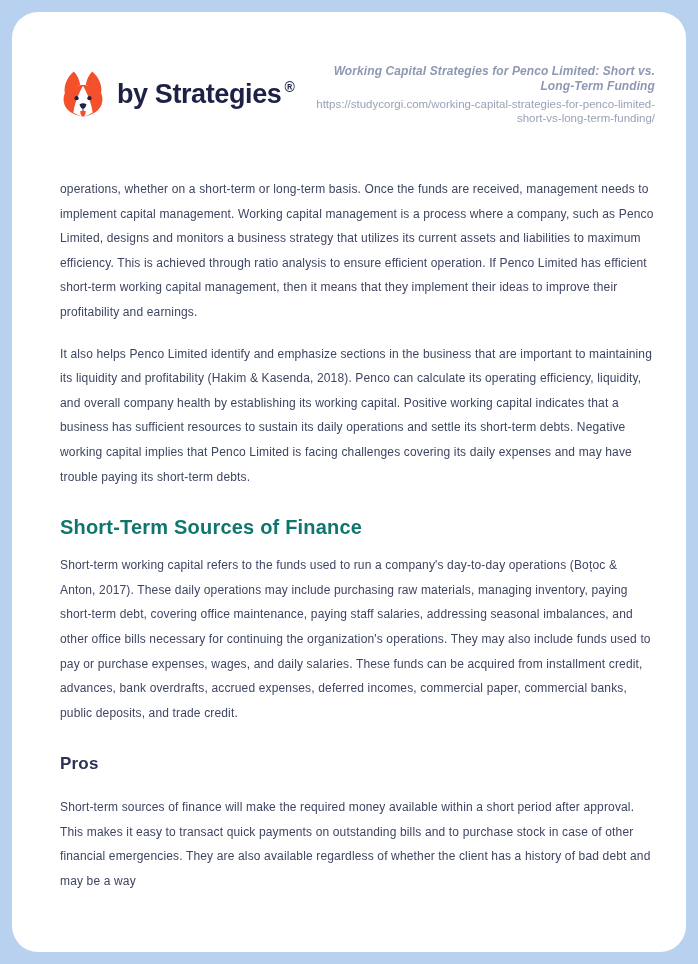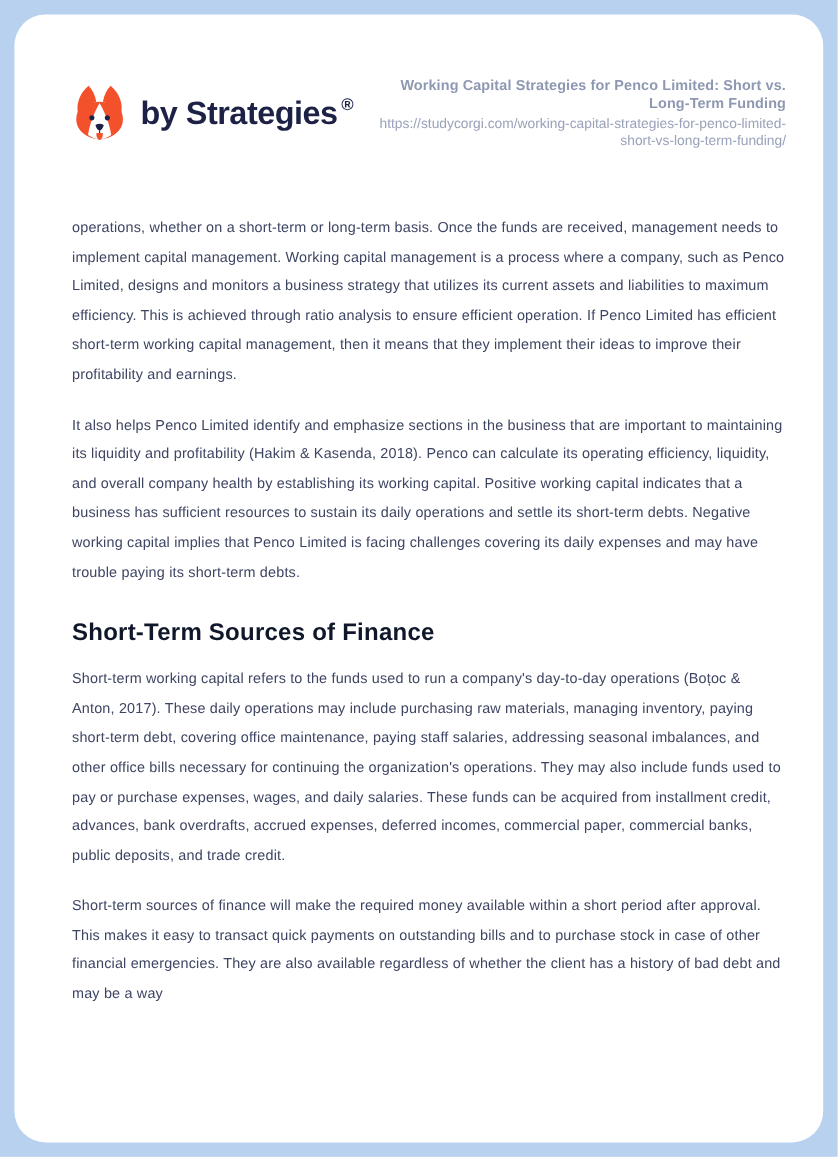--- a/index.html
+++ b/index.html
@@ -49,20 +49,21 @@
   .doc-meta {
     width: 348px;
     text-align: right;
   }
   .doc-title {
     font-size: 12px;
     font-weight: 700;
     line-height: 14.5px;
     color: #8e98b2;
     letter-spacing: 0.1px;
+    font-style: italic;
   }
   .doc-url {
     display: block;
     margin-top: 5px;
     font-size: 11.5px;
     line-height: 13.5px;
     color: #99a2b8;
     text-decoration: none;
     overflow-wrap: anywhere;
   }
@@ -72,21 +73,21 @@
     font-size: 12px;
     line-height: 24.6px;
     letter-spacing: 0.15px;
     color: #3e4562;
     margin: 0 0 17px 0;
   }
   .content h2 {
     font-size: 20px;
     font-weight: 700;
     letter-spacing: 0.2px;
-    color: #0f172a;
+    color: #0f766e;
     margin: 27px 0 14px 0;
   }
   .content h3 {
     font-size: 17px;
     font-weight: 700;
     letter-spacing: 0.2px;
     color: #2c3157;
     margin: 29px 0 21px 0;
   }
   .content p:last-child { margin-bottom: 0; }
@@ -126,16 +127,17 @@
       <div class="doc-title">Working Capital Strategies for Penco Limited: Short vs. Long-Term Funding</div>
       <a class="doc-url" href="#">https://studycorgi.com/working-capital-strategies-for-penco-limited-short-vs-long-term-funding/</a>
     </div>
   </header>
 
   <main class="content">
     <p>operations, whether on a short-term or long-term basis. Once the funds are received, management needs to implement capital management. Working capital management is a process where a company, such as Penco Limited, designs and monitors a business strategy that utilizes its current assets and liabilities to maximum efficiency. This is achieved through ratio analysis to ensure efficient operation. If Penco Limited has efficient short-term working capital management, then it means that they implement their ideas to improve their profitability and earnings.</p>
     <p>It also helps Penco Limited identify and emphasize sections in the business that are important to maintaining its liquidity and profitability (Hakim &amp; Kasenda, 2018). Penco can calculate its operating efficiency, liquidity, and overall company health by establishing its working capital. Positive working capital indicates that a business has sufficient resources to sustain its daily operations and settle its short-term debts. Negative working capital implies that Penco Limited is facing challenges covering its daily expenses and may have trouble paying its short-term debts.</p>
     <h2>Short-Term Sources of Finance</h2>
     <p>Short-term working capital refers to the funds used to run a company's day-to-day operations (Boțoc &amp; Anton, 2017). These daily operations may include purchasing raw materials, managing inventory, paying short-term debt, covering office maintenance, paying staff salaries, addressing seasonal imbalances, and other office bills necessary for continuing the organization's operations. They may also include funds used to pay or purchase expenses, wages, and daily salaries. These funds can be acquired from installment credit, advances, bank overdrafts, accrued expenses, deferred incomes, commercial paper, commercial banks, public deposits, and trade credit.</p>
+    <h3>Pros</h3>
     <p>Short-term sources of finance will make the required money available within a short period after approval. This makes it easy to transact quick payments on outstanding bills and to purchase stock in case of other financial emergencies. They are also available regardless of whether the client has a history of bad debt and may be a way</p>
   </main>
 
 </div>
 
 </body></html>

